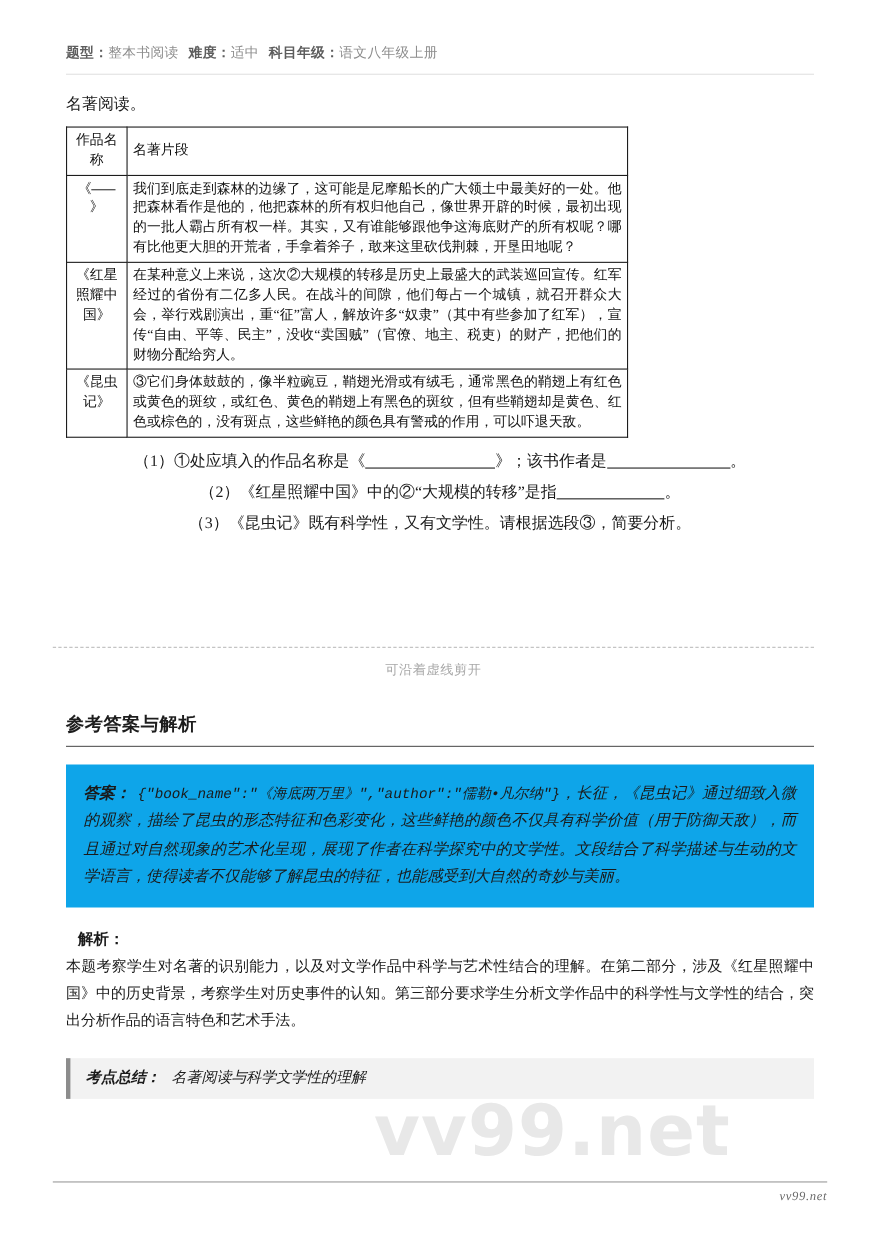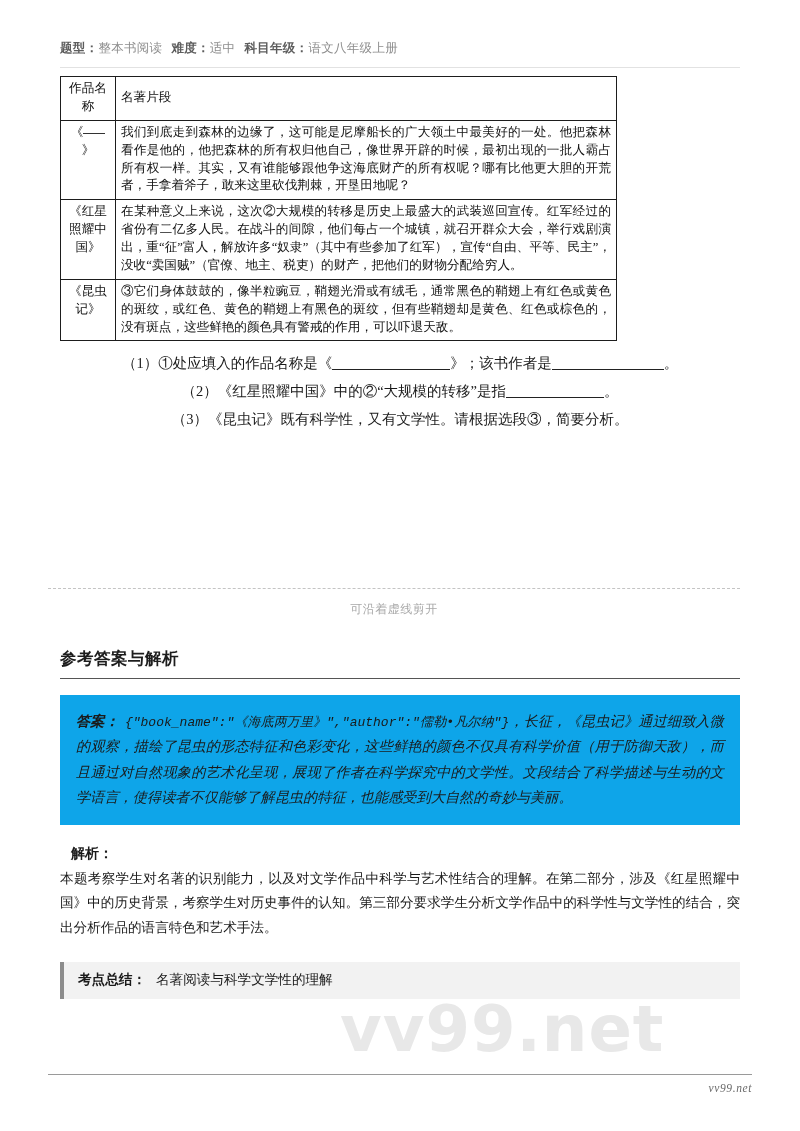--- a/index.html
+++ b/index.html
@@ -66,21 +66,21 @@
   
   .stem {
     margin-top: 17px;
     font-size: 14.5px;
     line-height: 1.5;
   }
 
   table.excerpt {
     margin-top: 8px;
     border-collapse: collapse;
-    width: 557px;
+    width: 511px;
     table-layout: fixed;
     border: 1.6px solid #1d1d1d;
   }
   table.excerpt td {
     border: 1px solid #1d1d1d;
     vertical-align: top;
     padding: 3px 5px 4px 5px;
     font-size: 12.6px;
     line-height: 1.42;
     color: #111;
@@ -206,20 +206,21 @@
     text-align: justify;
     text-justify: inter-ideograph;
   }
 
   .summary-box {
     margin-top: 22px;
     background: #f2f2f2;
     border-left: 4px solid #8c8c8c;
     padding: 9px 12px 10px 14px;
     font-size: 13.6px;
+    font-style: italic;
   }
   .summary-box .lbl {
     font-weight: bold;
     font-family: "Liberation Sans", sans-serif;
     margin-right: 10px;
   }
 
   
   .footer {
     position: absolute;
@@ -248,20 +249,21 @@
 
   <div class="watermark">vv99.net</div>
 
   <div class="content">
 
     <div class="meta-header">
       <span class="k">题型：</span><span>整本书阅读</span><span class="meta-sep"></span><span class="k">难度：</span><span>适中</span><span class="meta-sep"></span><span class="k">科目年级：</span><span>语文八年级上册</span>
     </div>
     <div class="header-rule"></div>
 
+    <div class="stem">名著阅读。</div>
 
     <table class="excerpt">
       <tbody>
         <tr class="head">
           <td class="col-name">作品名称</td>
           <td class="col-body">名著片段</td>
         </tr>
         <tr>
           <td class="col-name"><span>《</span><span class="blank-inline"></span><span>》</span></td>
           <td class="col-body">我们到底走到森林的边缘了，这可能是尼摩船长的广大领土中最美好的一处。他把森林看作是他的，他把森林的所有权归他自己，像世界开辟的时候，最初出现的一批人霸占所有权一样。其实，又有谁能够跟他争这海底财产的所有权呢？哪有比他更大胆的开荒者，手拿着斧子，敢来这里砍伐荆棘，开垦田地呢？</td>

